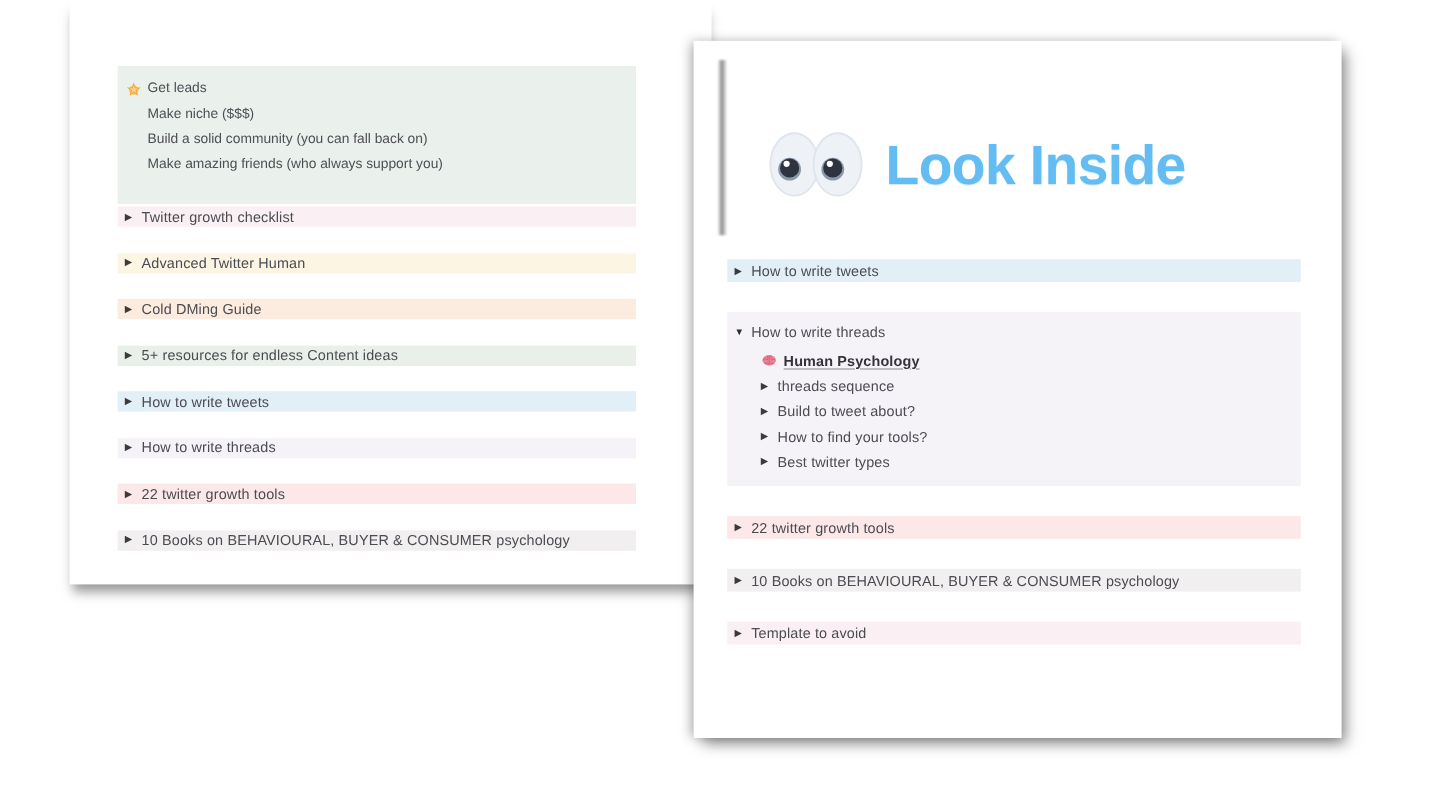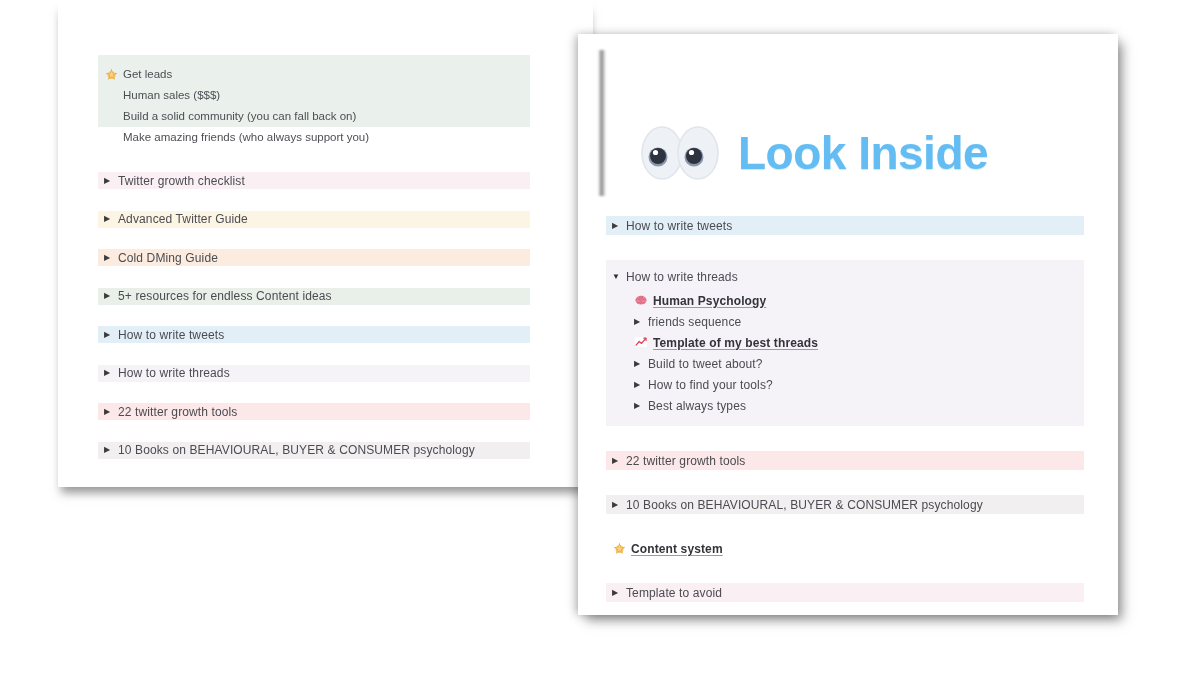--- a/index.html
+++ b/index.html
@@ -99,21 +99,21 @@
 
   
   .ico-chart svg { display: block; }
 
   
   #intro-block {
     position: absolute;
     left: 40px;
     top: 55px;
     width: 432px;
-    height: 72px;
+    height: 115px;
     background: #eaf1ec;
     padding: 10px 0 0 0;
     box-sizing: border-box;
     text-align: right;
   }
   .intro-line {
     display: flex;
     align-items: center;
     height: 18px;
     margin-bottom: 3px;
@@ -129,21 +129,21 @@
   #left-list .row {
     height: 17px;
     margin-bottom: 21.5px;
     padding-left: 6px;
   }
 
   
   #look-inside-header {
     position: absolute;
     left: 58px;
-    top: 84px;
+    top: 68px;
     display: flex;
     align-items: center;
     justify-content: space-between;
   }
   #eyes-emoji { width: 88px; height: 70px; display: block; }
   #look-inside-title {
     font-size: 46px;
     font-weight: bold;
     color: #63bdf3;
     letter-spacing: -0.5px;
@@ -192,38 +192,38 @@
         <span class="emoji ico-star">
           <svg viewBox="0 0 16 16" width="15" height="15">
             <circle cx="8" cy="8.6" r="4.2" fill="#f6c768"></circle>
             <path d="M8 1.6 L9.5 6.3 L14.3 6.3 L10.4 9.2 L11.9 13.9 L8 11 L4.1 13.9 L5.6 9.2 L1.7 6.3 L6.5 6.3 Z" fill="#f0a63a"></path>
             <path d="M8 3.9 L8.9 6.9 L12 6.9 L9.5 8.7 L10.4 11.7 L8 9.9 L5.6 11.7 L6.5 8.7 L4 6.9 L7.1 6.9 Z" fill="#f8d28a"></path>
           </svg>
         </span>
         <span class="intro-text">Get leads</span>
       </div>
       <div class="intro-line indent">
-        <span class="intro-text">Human sales ($$$)</span>
+        <span class="intro-text">Make niche ($$$)</span>
       </div>
       <div class="intro-line indent">
         <span class="intro-text">Build a solid community (you can fall back on)</span>
       </div>
       <div class="intro-line indent">
         <span class="intro-text">Make amazing friends (who always support you)</span>
       </div>
     </div>
 
     <div id="left-list">
         <div class="row" style="background: rgb(250, 240, 243);">
           <span class="toggle">▶</span>
           <span class="row-label">Twitter growth checklist</span>
         </div>
         <div class="row" style="background: rgb(252, 245, 228);">
           <span class="toggle">▶</span>
-          <span class="row-label">Advanced Twitter Guide</span>
+          <span class="row-label">Advanced Twitter Human</span>
         </div>
         <div class="row" style="background: rgb(252, 236, 224);">
           <span class="toggle">▶</span>
           <span class="row-label">Cold DMing Guide</span>
         </div>
         <div class="row" style="background: rgb(233, 240, 234);">
           <span class="toggle">▶</span>
           <span class="row-label">5+ resources for endless Content ideas</span>
         </div>
         <div class="row" style="background: rgb(227, 239, 247);">
@@ -281,63 +281,43 @@
                 <svg viewBox="0 0 16 16" width="14" height="14">
                   <ellipse cx="8" cy="8.2" rx="6.4" ry="5" fill="#ea8296"></ellipse>
                   <path d="M2.6 7.2q1.6-1 3 .2M6.4 4.2q.8 1.8-.2 3.4M9.6 4q-.6 2 .6 3.3M13.2 7.4q-1.5-.9-2.8.3M4 11q1.8-.8 3.2.3M9.4 11.4q1.4-1 2.8-.2" stroke="#d15f78" stroke-width="0.85" fill="none" stroke-linecap="round"></path>
                   <path d="M8 3.3v9.4" stroke="#d15f78" stroke-width="0.8" fill="none"></path>
                 </svg>
               </span>
               <span class="row-label bold">Human Psychology</span>
             </div>
             <div class="row">
               <span class="toggle">▶</span>
-              <span class="row-label">friends sequence</span>
-            </div>
-            <div class="row">
-              <span class="emoji ico-chart">
-                <svg viewBox="0 0 16 16" width="14" height="14">
-                  <rect x="1.2" y="2.2" width="13.6" height="11.6" rx="1" fill="#ffffff"></rect>
-                  <path d="M2.4 11.6 L6 7.4 L8.6 9.6 L13.4 3.8" stroke="#e0415a" stroke-width="1.5" fill="none" stroke-linecap="round" stroke-linejoin="round"></path>
-                  <path d="M11.2 3.6 L13.8 3.6 L13.8 6.2" stroke="#e0415a" stroke-width="1.4" fill="none" stroke-linecap="round" stroke-linejoin="round"></path>
-                </svg>
-              </span>
-              <span class="row-label bold">Template of my best threads</span>
+              <span class="row-label">threads sequence</span>
             </div>
             <div class="row">
               <span class="toggle">▶</span>
               <span class="row-label">Build to tweet about?</span>
             </div>
             <div class="row">
               <span class="toggle">▶</span>
               <span class="row-label">How to find your tools?</span>
             </div>
             <div class="row">
               <span class="toggle">▶</span>
-              <span class="row-label">Best always types</span>
+              <span class="row-label">Best twitter types</span>
             </div>
           </div>
         </div>
         <div class="row" style="background: rgb(252, 232, 232);">
           <span class="toggle">▶</span>
           <span class="row-label">22 twitter growth tools</span>
         </div>
         <div class="row" style="background: rgb(242, 239, 240);">
           <span class="toggle">▶</span>
           <span class="row-label">10 Books on BEHAVIOURAL, BUYER &amp; CONSUMER psychology</span>
-        </div>
-        <div class="row plain" style="background: transparent;">
-          <span class="emoji ico-star">
-            <svg viewBox="0 0 16 16" width="15" height="15">
-              <circle cx="8" cy="8.6" r="4.2" fill="#f6c768"></circle>
-              <path d="M8 1.6 L9.5 6.3 L14.3 6.3 L10.4 9.2 L11.9 13.9 L8 11 L4.1 13.9 L5.6 9.2 L1.7 6.3 L6.5 6.3 Z" fill="#f2a83c"></path>
-              <path d="M8 3.9 L8.9 6.9 L12 6.9 L9.5 8.7 L10.4 11.7 L8 9.9 L5.6 11.7 L6.5 8.7 L4 6.9 L7.1 6.9 Z" fill="#f8d28a"></path>
-            </svg>
-          </span>
-          <span class="row-label bold">Content system</span>
         </div>
         <div class="row" style="background: rgb(250, 240, 243);">
           <span class="toggle">▶</span>
           <span class="row-label">Template to avoid</span>
         </div>
       </div>
   </div>
 </div>
 
 <div id="right-card-edge-shadow"></div>

